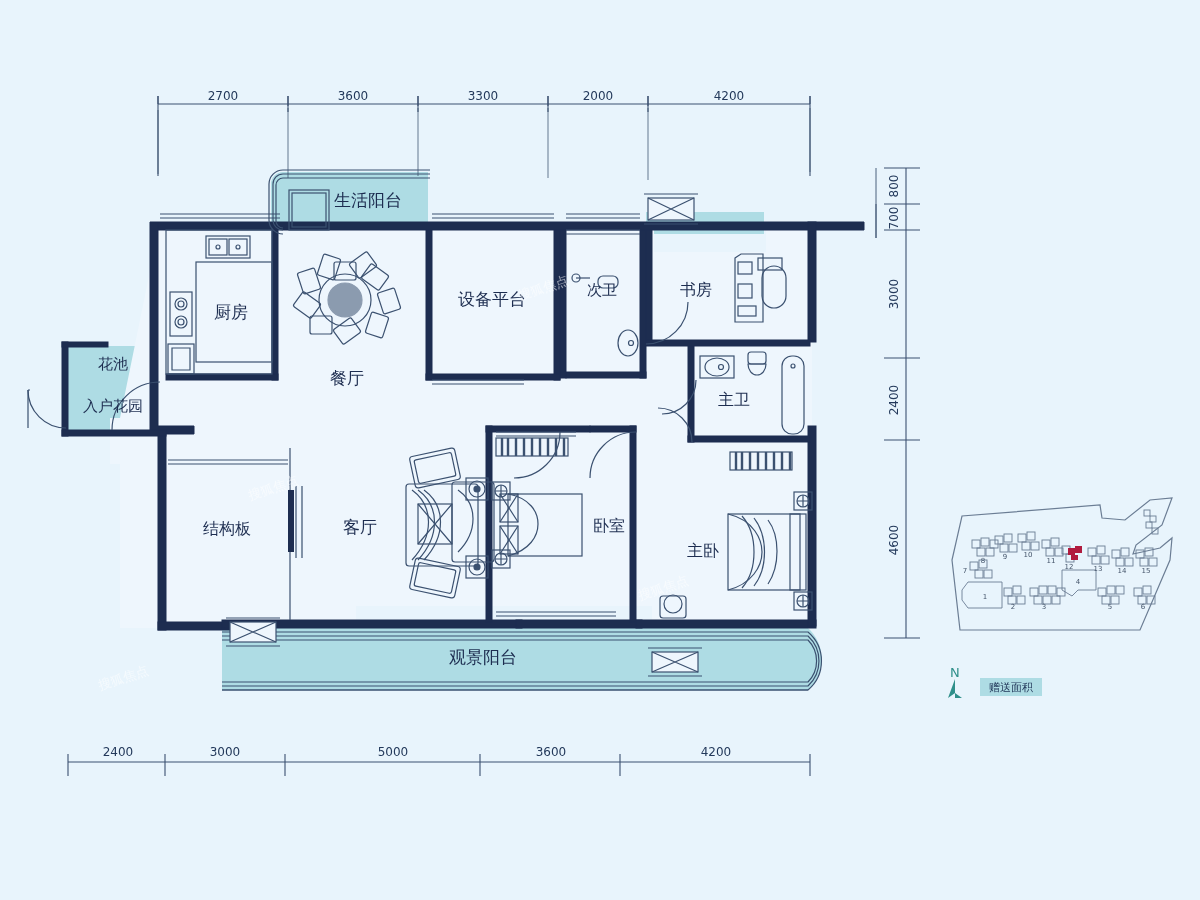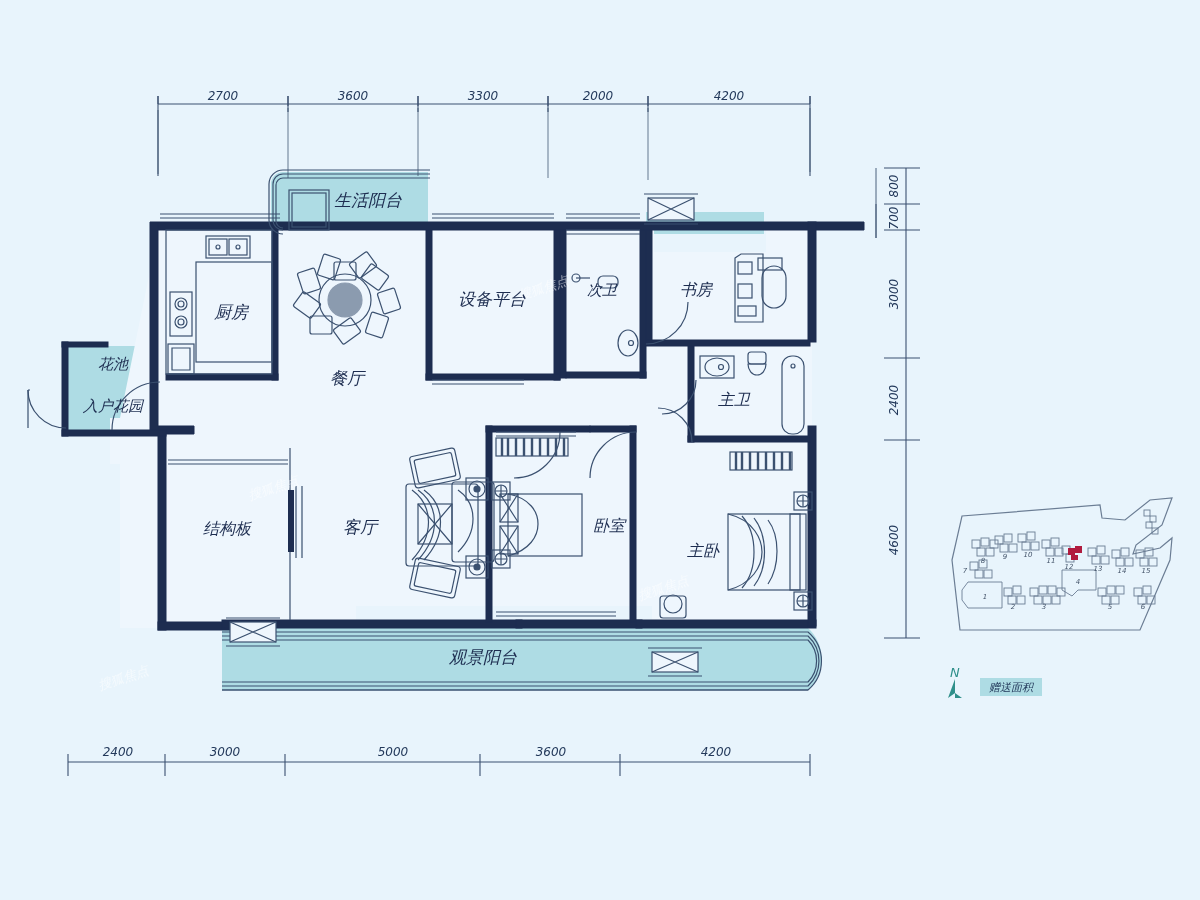--- a/index.html
+++ b/index.html
@@ -3,21 +3,21 @@
 <meta charset="utf-8">
 <style>
   html,body{margin:0;padding:0;}
   body{
     width:1200px;height:900px;
     background:#e8f4fc;
     font-family:"DejaVu Sans","Liberation Sans",sans-serif;
     overflow:hidden;
     position:relative;
   }
-  #stage{position:absolute;left:0;top:0;width:1200px;height:900px;font-style:italic;}
+  #stage{position:absolute;left:0;top:0;width:1200px;height:900px;}
   svg{display:block;}
   .dimtxt{font-family:"DejaVu Sans","Liberation Sans",sans-serif;font-size:12px;fill:#23395b;}
   .roomtxt{font-family:"DejaVu Sans","Liberation Sans",sans-serif;fill:#1d2d50;}
   .legendtxt{font-family:"DejaVu Sans","Liberation Sans",sans-serif;font-size:11px;fill:#23395b;}
   .bldnum{font-family:"DejaVu Sans","Liberation Sans",sans-serif;font-size:7px;fill:#44546a;}
   .wm{font-family:"DejaVu Sans","Liberation Sans",sans-serif;font-size:13px;fill:#ffffff;opacity:.55;}
 </style>
 </head>
 <body>
 

